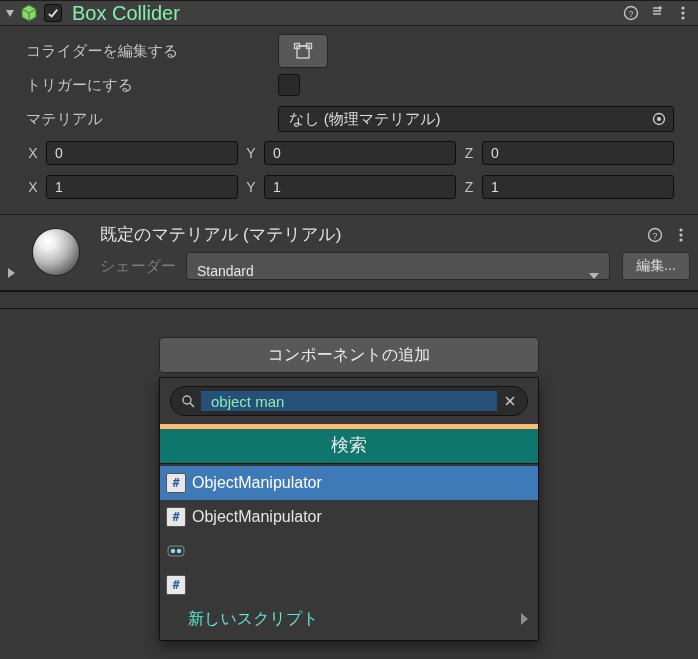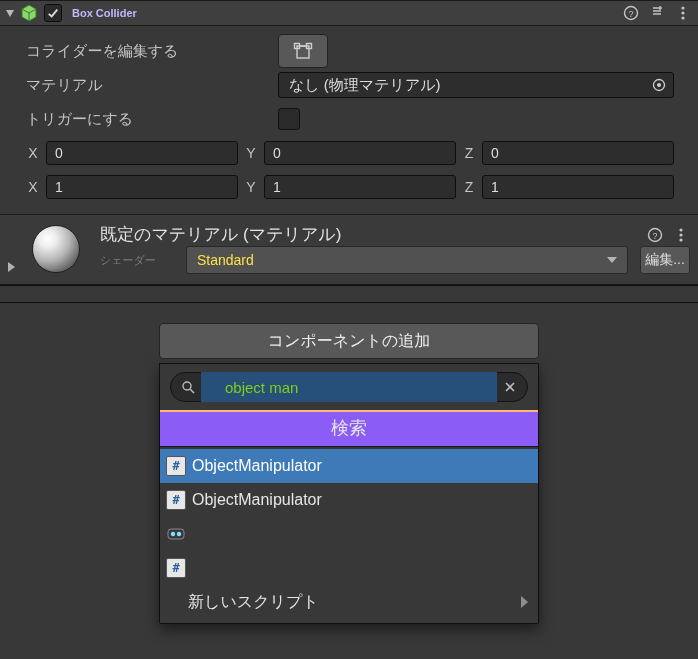--- a/index.html
+++ b/index.html
@@ -43,21 +43,21 @@
     border-radius: 3px;
     display: flex;
     align-items: center;
     justify-content: center;
     margin-right: 10px;
   }
   .checkbox .check {
     width: 12px; height: 12px;
     stroke: #ddd; stroke-width: 2.2; fill: none;
   }
-  .comp-title { font-weight: 700; color: #c4b5fd; font-size: 11px; flex: 1; }
+  .comp-title { font-weight: 400; color: #86efac; font-size: 20px; flex: 1; }
   .hdr-btn {
     width: 18px; height: 18px;
     display: flex; align-items: center; justify-content: center;
     margin-left: 8px;
     color: #c4c4c4;
   }
   .hdr-btn svg { width: 16px; height: 16px; }
 
   
   .rows { padding: 8px 24px 10px 26px; }
@@ -112,20 +112,21 @@
 
   
   .mat-section {
     background: #3A3A3A;
     border-top: 1px solid #1c1c1c;
     border-bottom: 1px solid #161616;
     padding: 8px 8px 10px 8px;
     display: grid;
     grid-template-columns: 24px 56px 1fr auto;
     grid-template-rows: auto auto;
+    row-gap: 6px;
     align-items: center;
     position: relative;
   }
   .mat-fold {
     width: 0; height: 0;
     border-top: 5px solid transparent;
     border-bottom: 5px solid transparent;
     border-left: 7px solid #b0b0b0;
     align-self: end;
     margin-bottom: 2px;
@@ -135,54 +136,54 @@
     grid-column: 2;
     width: 48px; height: 48px;
     border-radius: 50%;
     background: radial-gradient(circle at 32% 28%, #ffffff 0%, #eeeeee 18%, #b5b5b5 48%, #6a6a6a 75%, #3c3c3c 100%);
     border: 1px solid #222;
     align-self: center;
   }
   .mat-title { grid-column: 3; color: #e3e3e3; font-size: 17px; padding-left: 12px; }
   .mat-icons { grid-column: 4; display: flex; }
   .shader-row { grid-column: 3 / span 2; display: flex; align-items: center; padding-left: 12px; }
-  .shader-lbl { color: #7d7d7d; font-size: 11px; width: 86px; }
+  .shader-lbl { color: #7d7d7d; font-size: 15px; width: 86px; }
   .shader-sel {
     flex: 1; height: 28px;
     background: #515151;
     border: 1px solid #282828;
     border-radius: 3px;
-    color: #fde047;
+    color: #e5e5e5;
     padding: 0 10px;
-    display: flex; align-items: center;
+    display: flex; align-items: flex-end;
     position: relative;
   }
   .shader-sel .dd {
     position: absolute; right: 10px;
     width: 0; height: 0;
     border-left: 5px solid transparent;
     border-right: 5px solid transparent;
     border-top: 6px solid #b6b6b6;
   }
   .edit-shader {
     margin-left: 12px;
-    height: 28px; width: 50px;
+    height: 28px; width: 68px;
     background: #585858;
     border: 1px solid #2b2b2b;
     border-radius: 3px;
     color: #dedede;
     display: flex; align-items: center; justify-content: center;
     font-size: 14px;
   }
 
   .separator { height: 1px; background: #111; margin-top: 0px; }
   .separator2 { height: 1px; background: #111; margin-top: 16px; }
 
   
-  .add-wrap { display: flex; justify-content: center; margin-top: 20px; }
+  .add-wrap { display: flex; justify-content: center; margin-top: 28px; }
   .add-btn {
     width: 380px; height: 36px;
     background: #585858;
     border: 1px solid #242424;
     border-radius: 4px;
     color: #ececec;
     font-size: 16px;
     display: flex; align-items: center; justify-content: center;
   }
 
@@ -201,37 +202,37 @@
     height: 30px;
     background: #2b2b2b;
     border: 1px solid #121212;
     border-radius: 15px;
     padding: 0 10px;
   }
   .searchbar .mag { width: 14px; height: 14px; margin-right: 6px; }
   .search-input {
     flex: 1;
     background: #264f7a;
-    height: 30px;
+    height: 20px;
     border: none;
-    padding: 0 24px;
+    padding: 0 10px;
     font: inherit;
     font-size: 15px;
-    color: #84cc16;
+    color: #86efac;
     outline: none;
   }
   .clear-x { width: 14px; height: 14px; margin-left:6px; }
 
   .popup-hdr {
     text-align: center;
     font-size: 18px;
     color: #e5e5e5;
     padding: 4px 0 6px 0;
-    background: #8b5cf6;
-    border-top: 2px solid #fdba74;
+    background: #0f766e;
+    border-top: 5px solid #fdba74;
     border-bottom: 1px solid #161616;
   }
   .results { padding: 2px 0 4px 0; }
   .result {
     display: flex; align-items: center;
     height: 34px;
     padding: 0 10px 0 6px;
     font-size: 16px;
     color: #e6e6e6;
   }
@@ -240,21 +241,21 @@
     width: 20px; height: 20px; margin-right: 6px;
     background: #e7e7e7; border:1px solid #555; border-radius:2px;
     display:flex; align-items:center; justify-content:center;
     font-family: monospace; font-size:12px; color:#2b5fa0; font-weight:700;
   }
   .ar-icon {
     width: 20px; height: 20px; margin-right: 6px;
     display:flex; align-items:center; justify-content:center;
   }
   .ar-icon svg{width:20px;height:20px;}
-  .newscript { padding-left: 28px; position: relative; color:#e5e5e5; }
+  .newscript { padding-left: 28px; position: relative; color:#5eead4; }
   .newscript .chevron {
     position: absolute; right: 10px;
     width: 0; height: 0;
     border-top: 6px solid transparent;
     border-bottom: 6px solid transparent;
     border-left: 7px solid #8e8e8e;
   }
 </style>
 </head>
 <body>
@@ -304,35 +305,35 @@
       <svg width="28" height="22" viewBox="0 0 28 22" stroke-width="1.4">
           <rect x="8" y="6" width="12" height="12"></rect>
           <rect x="5.5" y="3.5" width="5" height="5"></rect>
           <rect x="17.5" y="3.5" width="5" height="5"></rect>
           <line x1="10.5" y1="6" x2="17.5" y2="6"></line>
         </svg>
     </div>
   </div>
 
   <div class="row">
+    <div class="label">トリガーにする</div>
+    <div class="trigger-box"></div>
+  </div>
+
+  <div class="row">
     <div class="label">マテリアル</div>
     <div class="objfield">
       <span>なし (物理マテリアル)</span>
       <div class="obj-target">
         <svg width="16" height="16" viewBox="0 0 16 16">
             <circle cx="8" cy="8" r="5.5" fill="none" stroke="#cfcfcf" stroke-width="1.3"></circle>
             <circle cx="8" cy="8" r="2" fill="#cfcfcf"></circle>
           </svg>
       </div>
     </div>
-  </div>
-
-  <div class="row">
-    <div class="label">トリガーにする</div>
-    <div class="trigger-box"></div>
   </div>
 
   <div class="row">
     <div class="vec3">
       <span class="vec-label">X</span>
       <div class="numbox">
           <span>0</span>
         </div>
       <span class="vec-label">Y</span>
       <div class="numbox">

